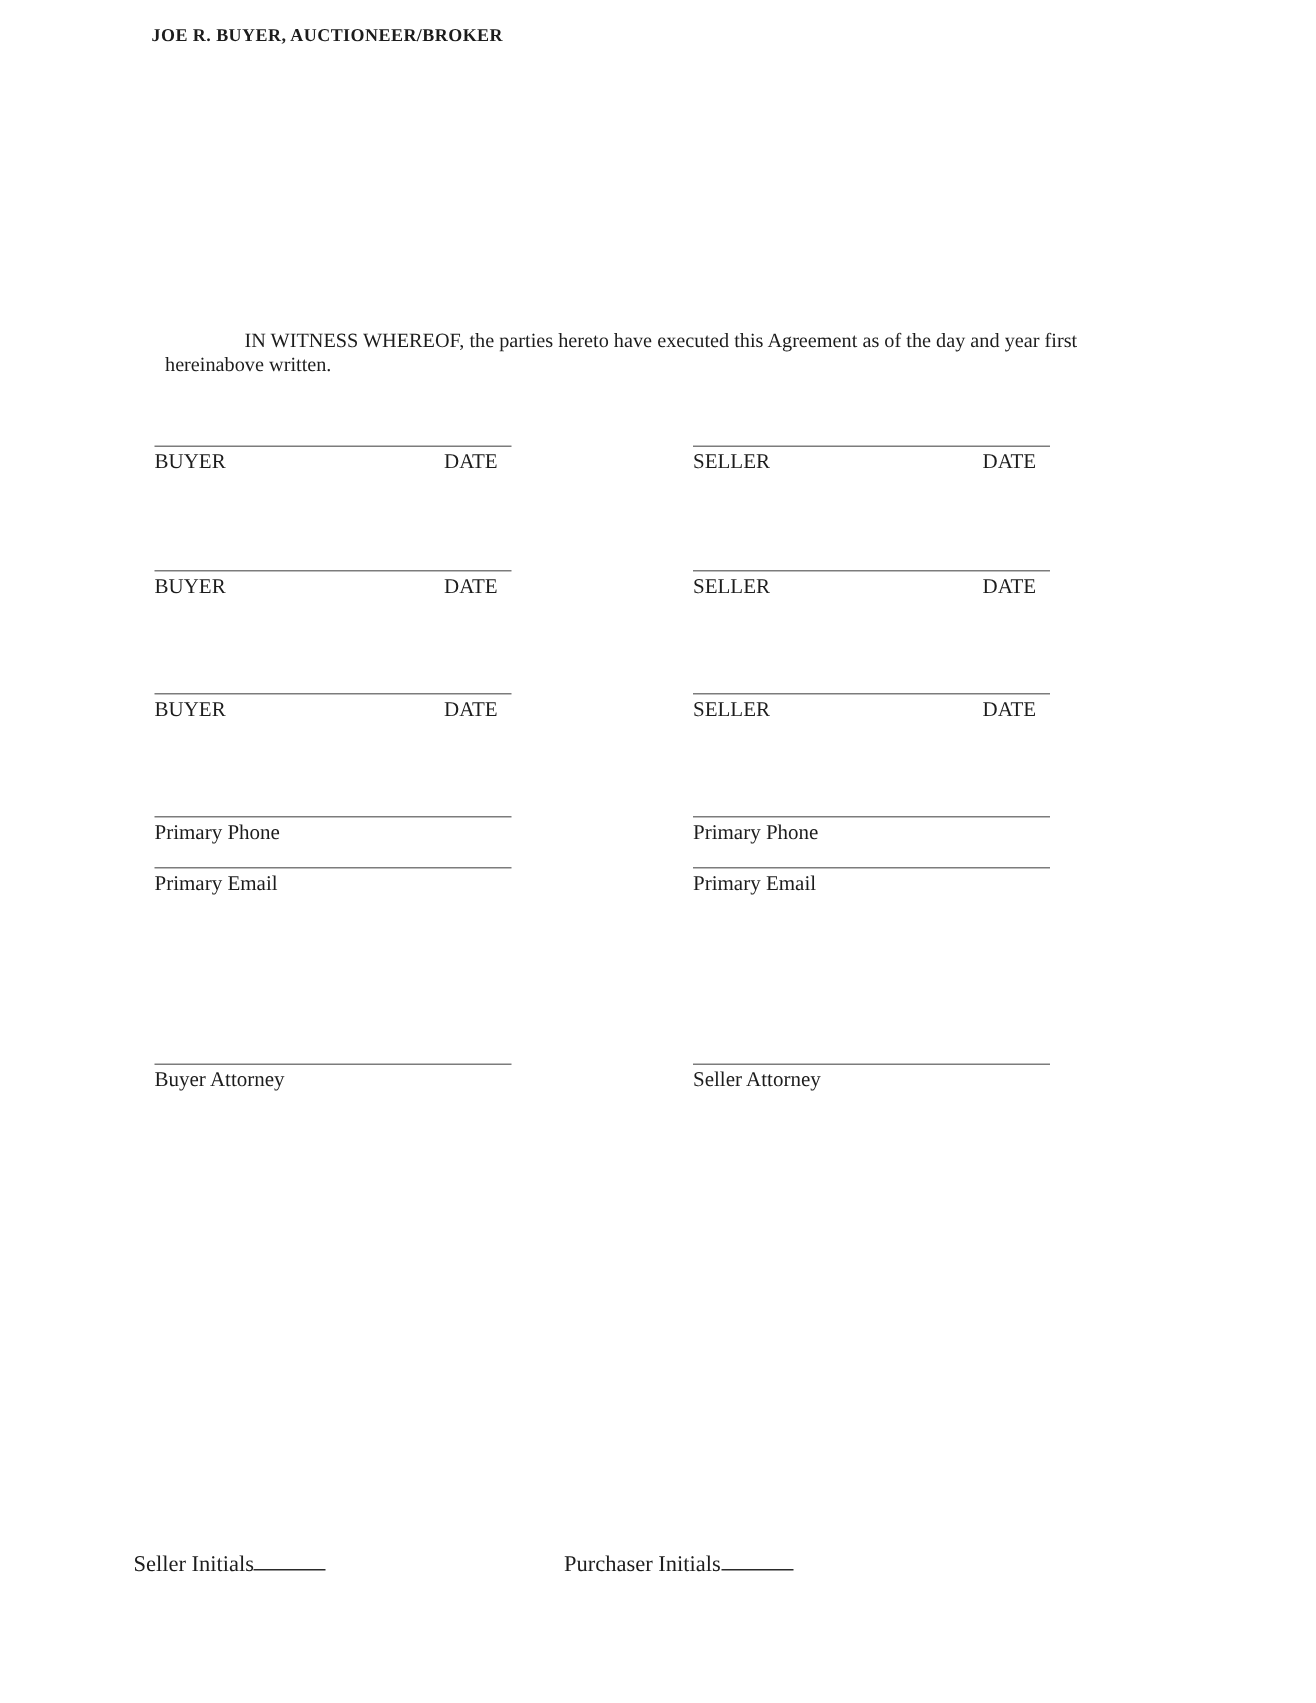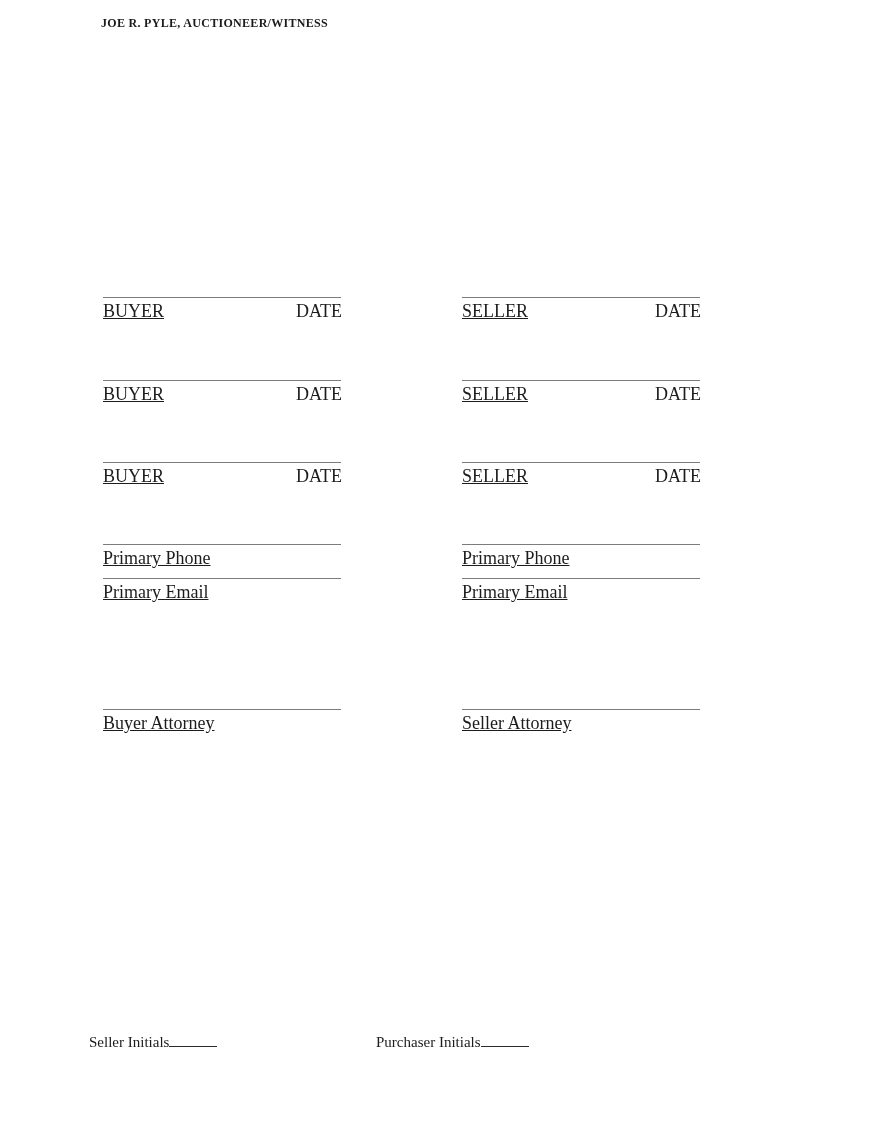--- a/index.html
+++ b/index.html
@@ -49,23 +49,22 @@
   .sig-block.left  { left: 103px; }
   .sig-block.right { left: 462px; }
   .rule {
     border-bottom: 1px solid #7c7c7c;
     height: 0;
     width: 100%;
   }
   .label-line {
     position: relative;
     margin-top: 3px;
-    font-size: 18px;
+    font-size: 14px;
     height: 16px;
-    text-decoration: underline;
   }
   .date-label {
     position: absolute;
     left: 154px;
     top: 0;
     margin-left: 39px;
   }
   .initials-footer {
     position: absolute;
     left: 0;
@@ -83,22 +82,23 @@
     border-bottom: 1px solid #2a2a2a;
     height: 15px;
     vertical-align: baseline;
   }
 </style>
 </head>
 <body>
 
 <div class="page">
 
-  <div class="broker-header">JOE R. PYLE, AUCTIONEER/WITNESS</div>
-
+  <div class="broker-header">JOE R. BUYER, AUCTIONEER/BROKER</div>
+
+  <p class="witness">IN WITNESS WHEREOF, the parties hereto have executed this Agreement as of the day and year first hereinabove written.</p>
 
   <div class="sig-row" style="top:297px">
     <div class="sig-block left">
       <div class="rule"></div>
       <div class="label-line">
         <span>BUYER</span>
         <span class="date-label">DATE</span>
       </div>
     </div>
     <div class="sig-block right">

